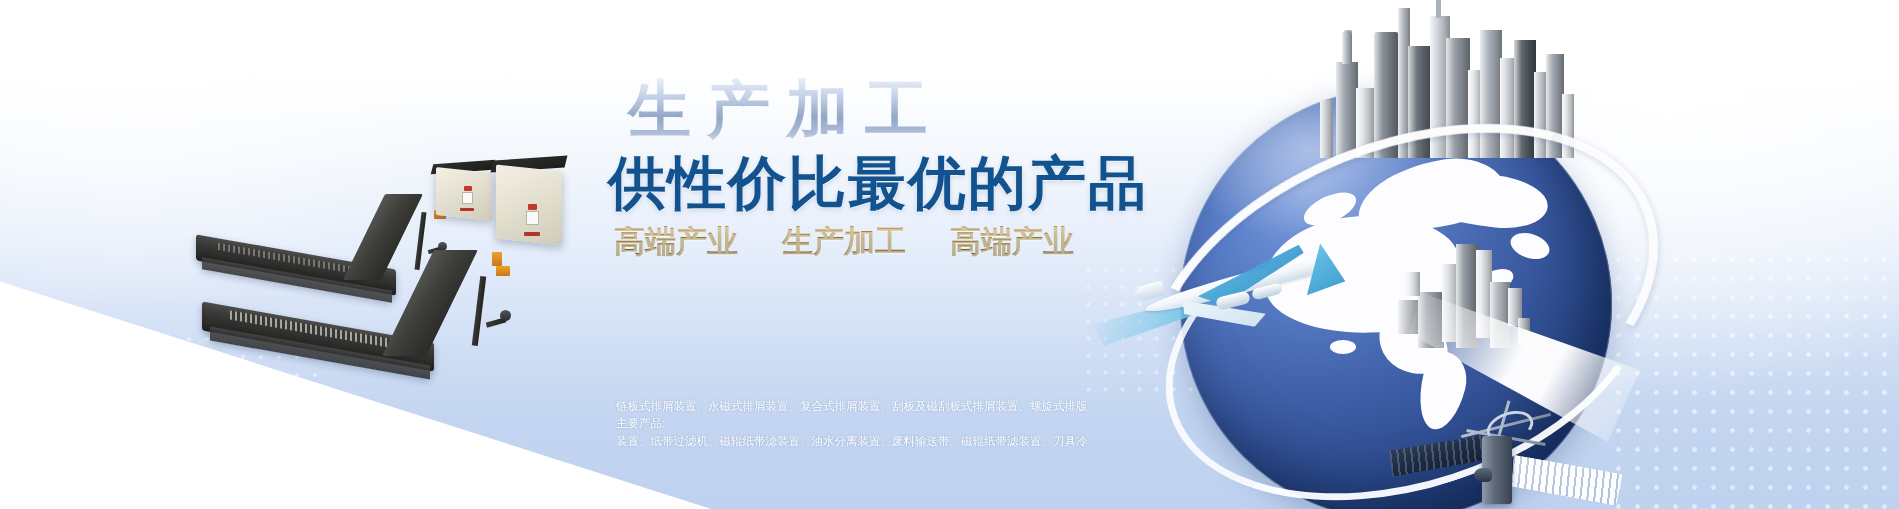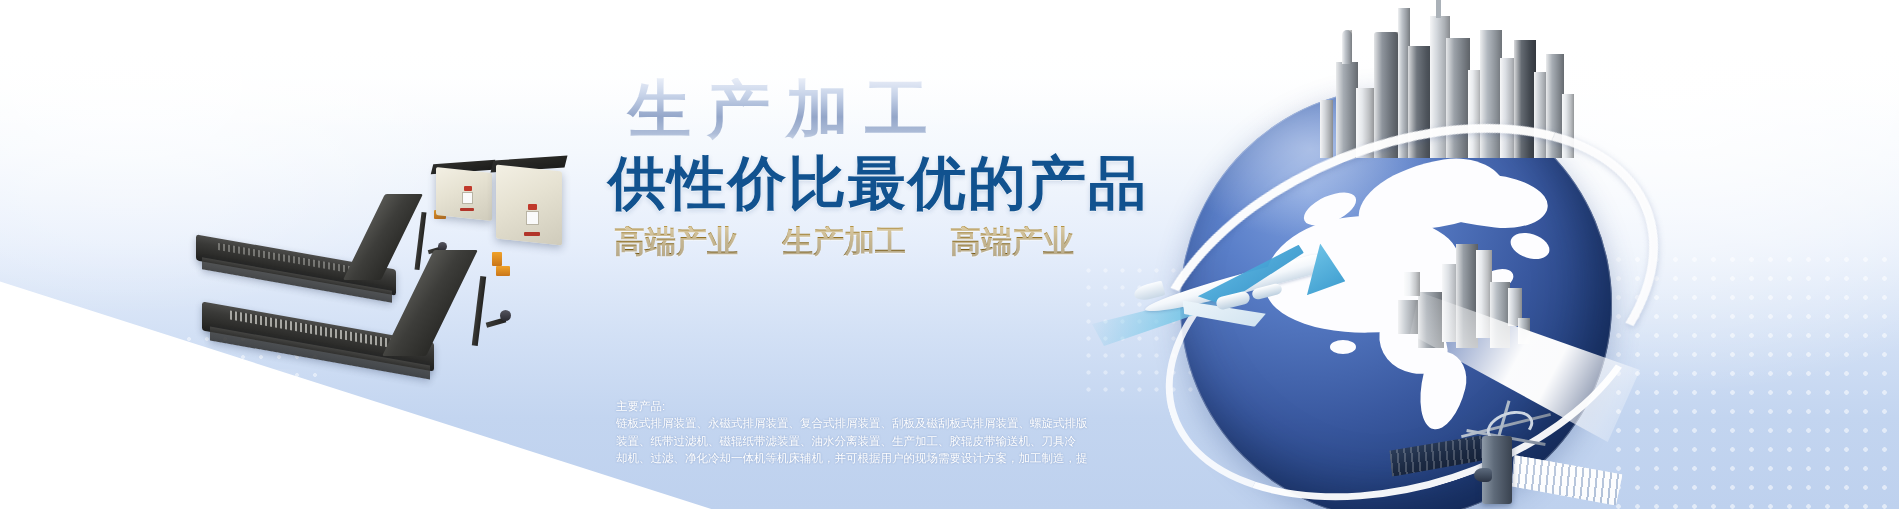--- a/index.html
+++ b/index.html
@@ -495,19 +495,18 @@
     <div class="title-top">生产加工</div>
     <div class="title-main">供性价比最优的产品</div>
     <div class="tagline">
       <span>高端产业</span>
       <span>生产加工</span>
       <span>高端产业</span>
     </div>
   </div>
 
   <div class="prod">
+    <span class="lbl">链板式排屑装置、永磁式排屑装置、复合式排屑装置、刮板及磁刮板式排屑装置、螺旋式排版</span>
     <span class="lbl">主要产品:</span>
-    <span class="lbl">链板式排屑装置、永磁式排屑装置、复合式排屑装置、刮板及磁刮板式排屑装置、螺旋式排版</span>
-    <span class="lbl">装置、纸带过滤机、磁辊纸带滤装置、油水分离装置、生产加工、胶辊皮带输送机、刀具冷</span>
-    <span class="lbl">却机、过滤、净化冷却一体机等机床辅机，并可根据用户的现场需要设计方案，加工制造，提</span>
+    <span class="lbl">装置、纸带过滤机、磁辊纸带滤装置、油水分离装置、废料输送带、磁辊纸带滤装置、刀具冷</span>
   </div>
 
 </div>
 
 </body></html>

